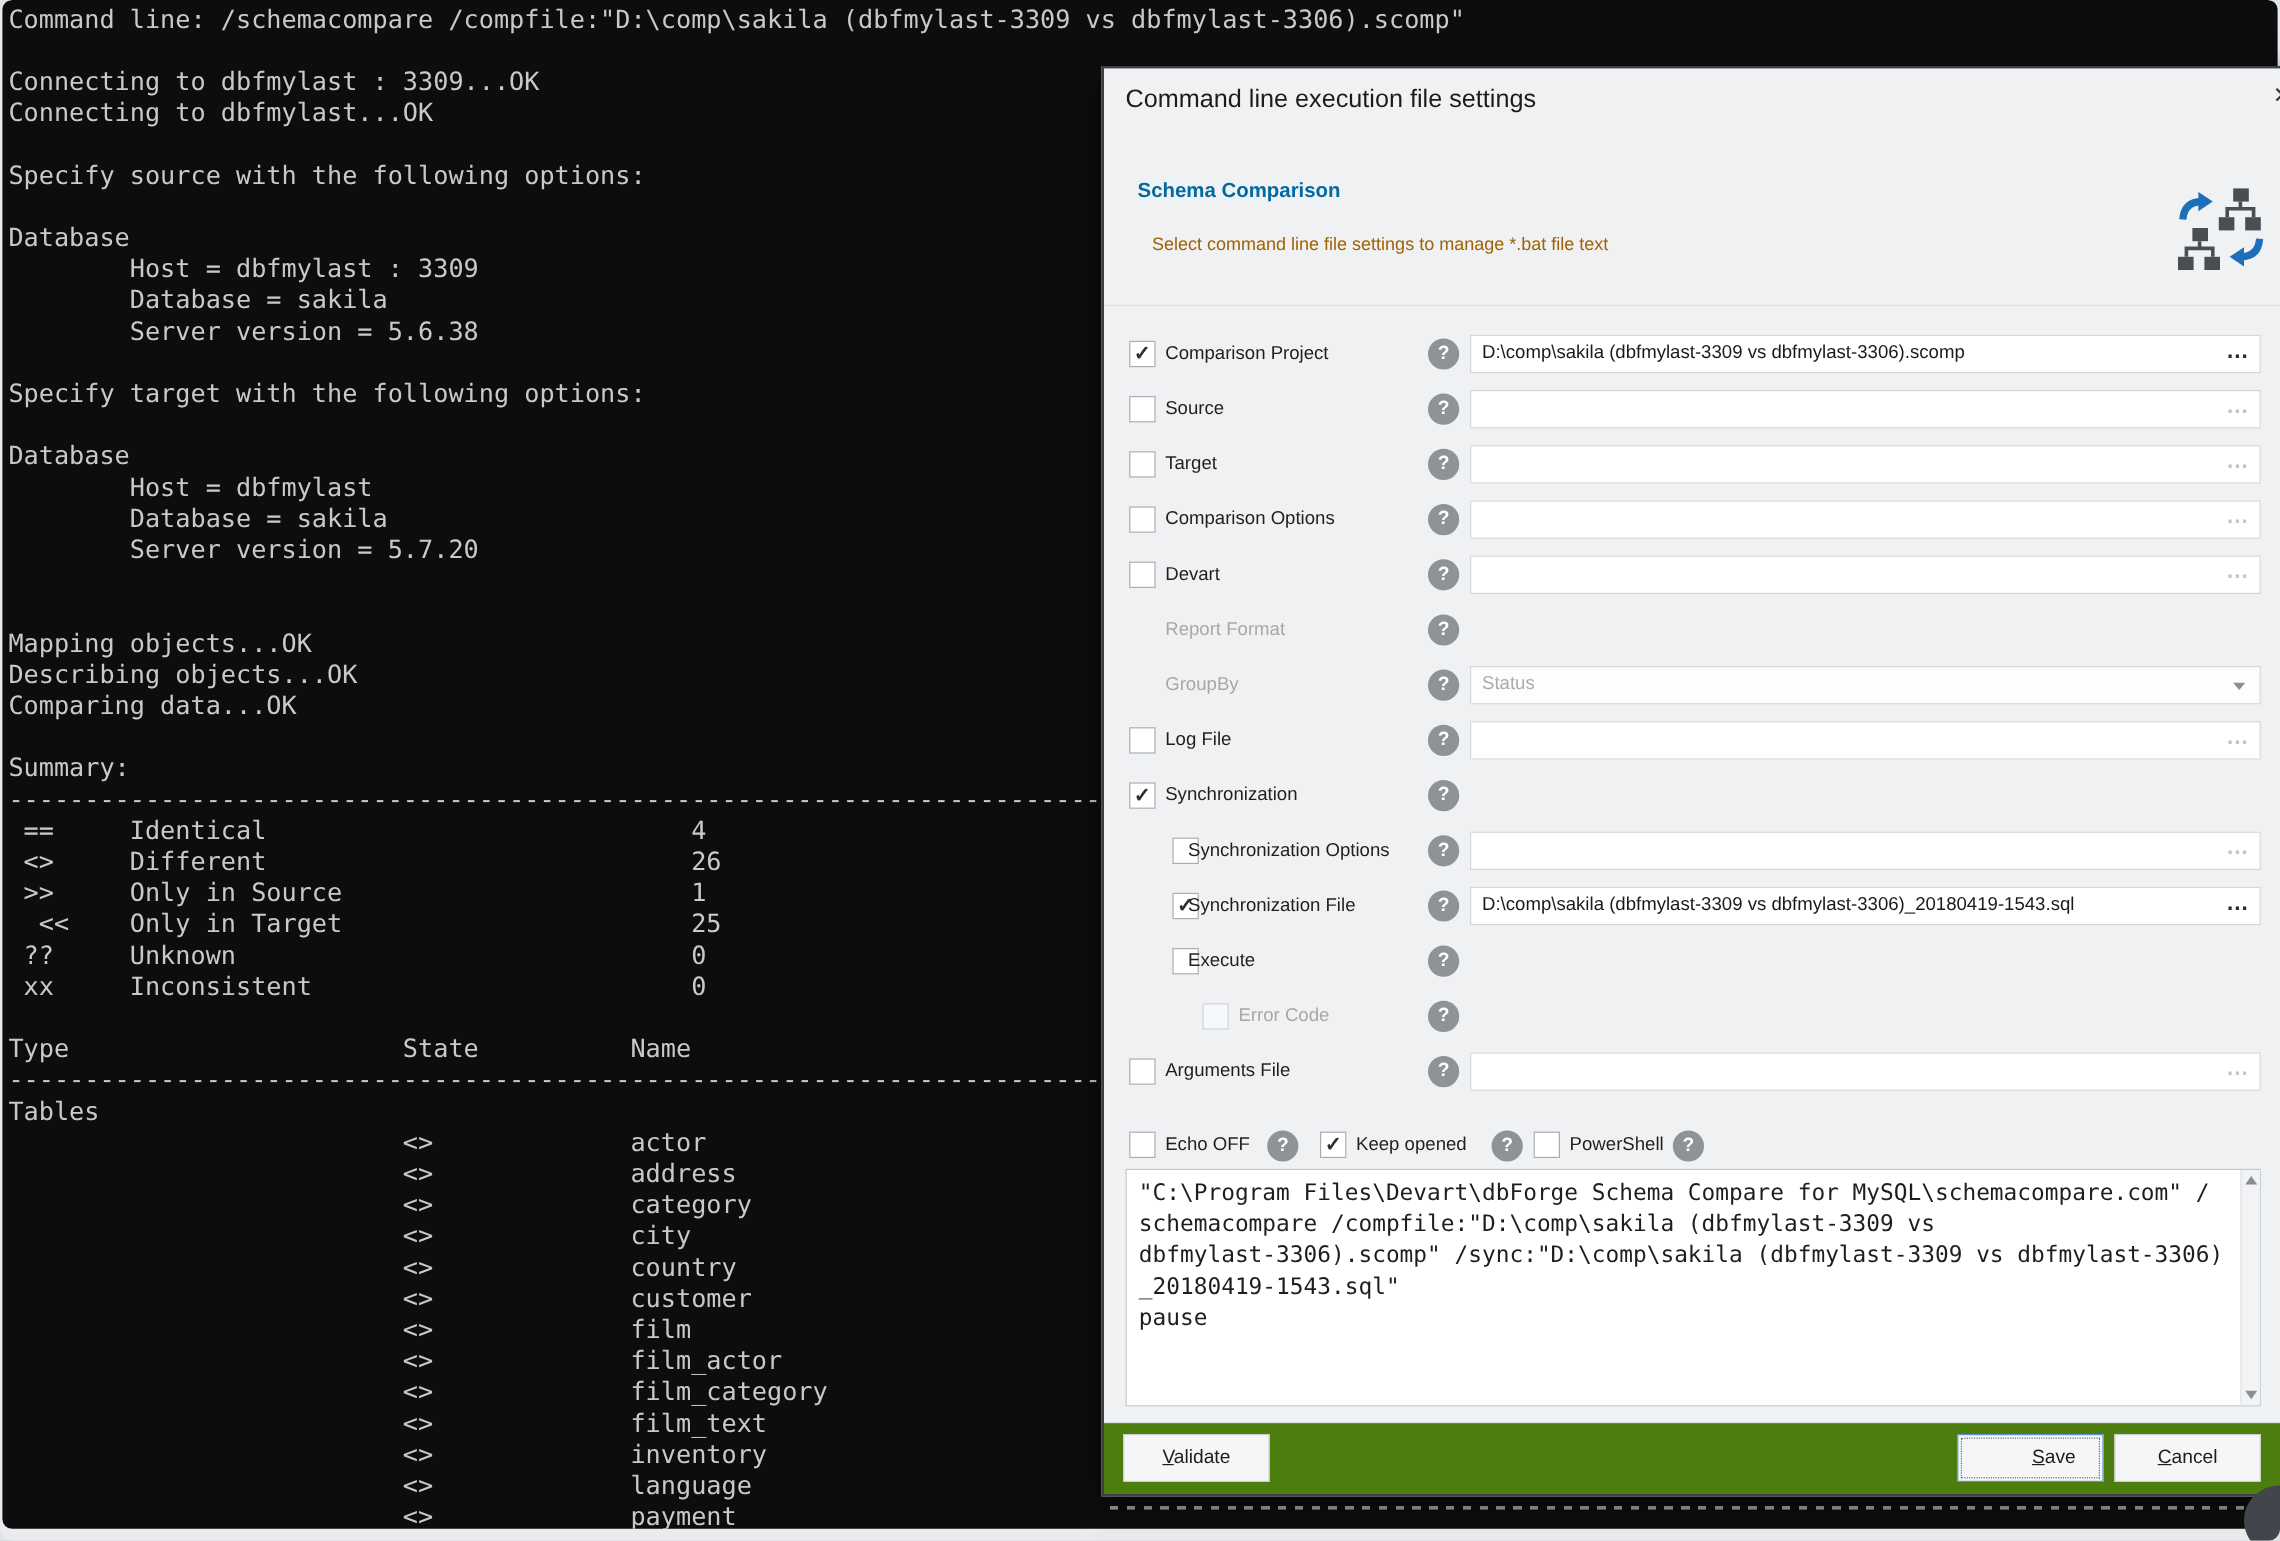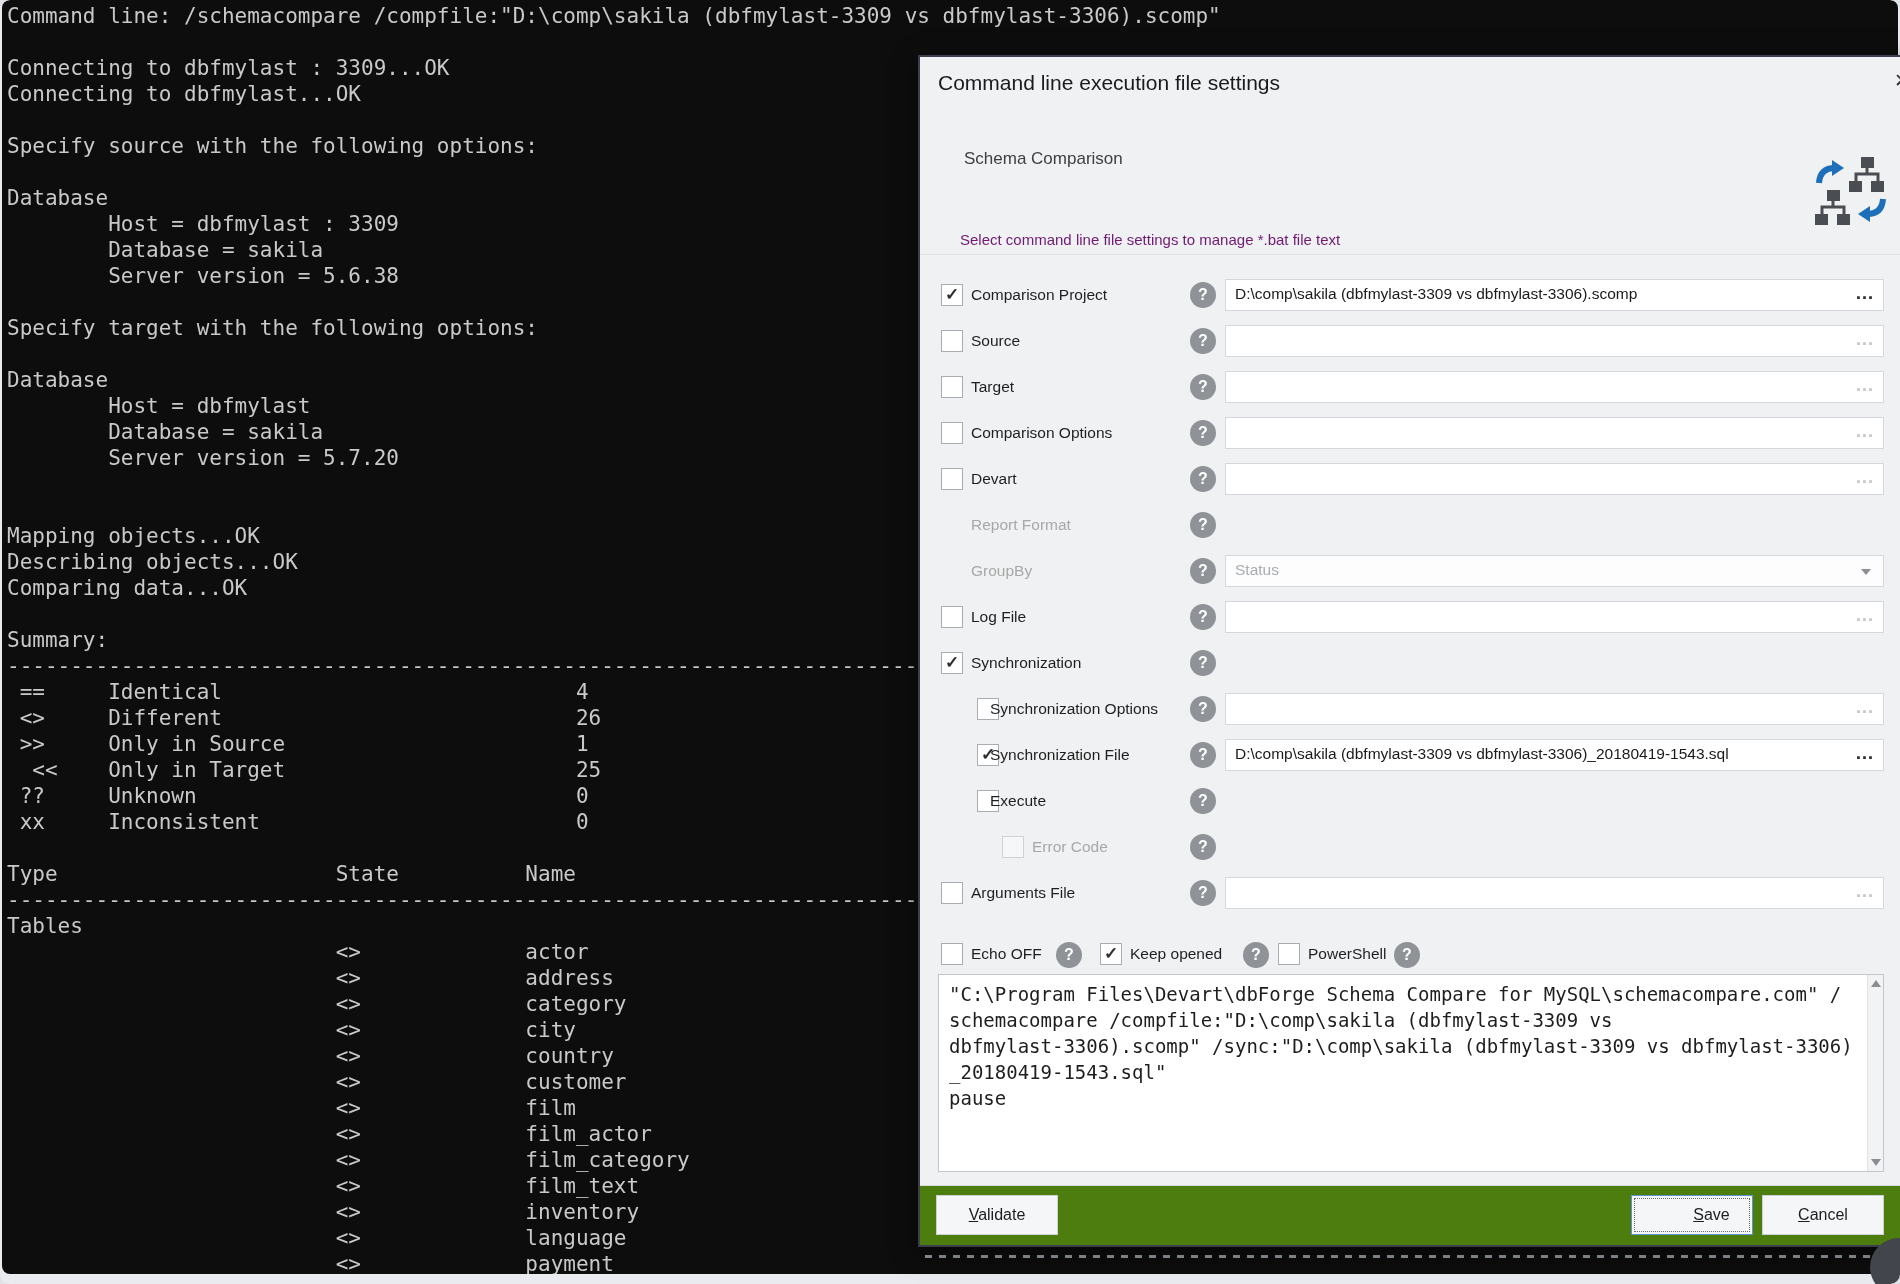--- a/index.html
+++ b/index.html
@@ -27,22 +27,22 @@
     box-shadow:0 6px 22px rgba(0,0,0,.5);
   }
   .dlg-title {
     position:absolute; left:18px; top:14px;
     font-size:21px; color:#1b1b1b;
   }
   .dlg-close {
     position:absolute; right:16px; top:10px; width:28px; height:28px;
     font-size:19px; color:#333; text-align:center; line-height:28px; cursor:default;
   }
-  .hdr-title { position:absolute; left:44px; top:92px; font-size:17px; font-weight:normal; color:#404040; }
-  .hdr-sub   { position:absolute; left:40px; top:138px; font-size:15px; color:#701a75;margin-top:36px; }
+  .hdr-title { position:absolute; left:28px; top:92px; font-size:17px; font-weight:bold; color:#0369a1; }
+  .hdr-sub   { position:absolute; left:40px; top:138px; font-size:15px; color:#a16207; }
   .hdr-icon  { position:absolute; left:895px; top:98px; width:72px; height:72px; }
   .hdr-sep   { position:absolute; left:0; top:197px; width:100%; height:1px; background:#dfe2e4; }
   
   .rows { position:absolute; left:0; top:215px; width:100%; }
   .srow { position:relative; height:46px; }
   .cb {
     position:absolute; top:12px; width:22px; height:22px;
     background:#fff; border:1px solid #a9adb2;
     font-size:17px; line-height:20px; text-align:center; color:#2f2f2f; font-weight:bold;
   }

